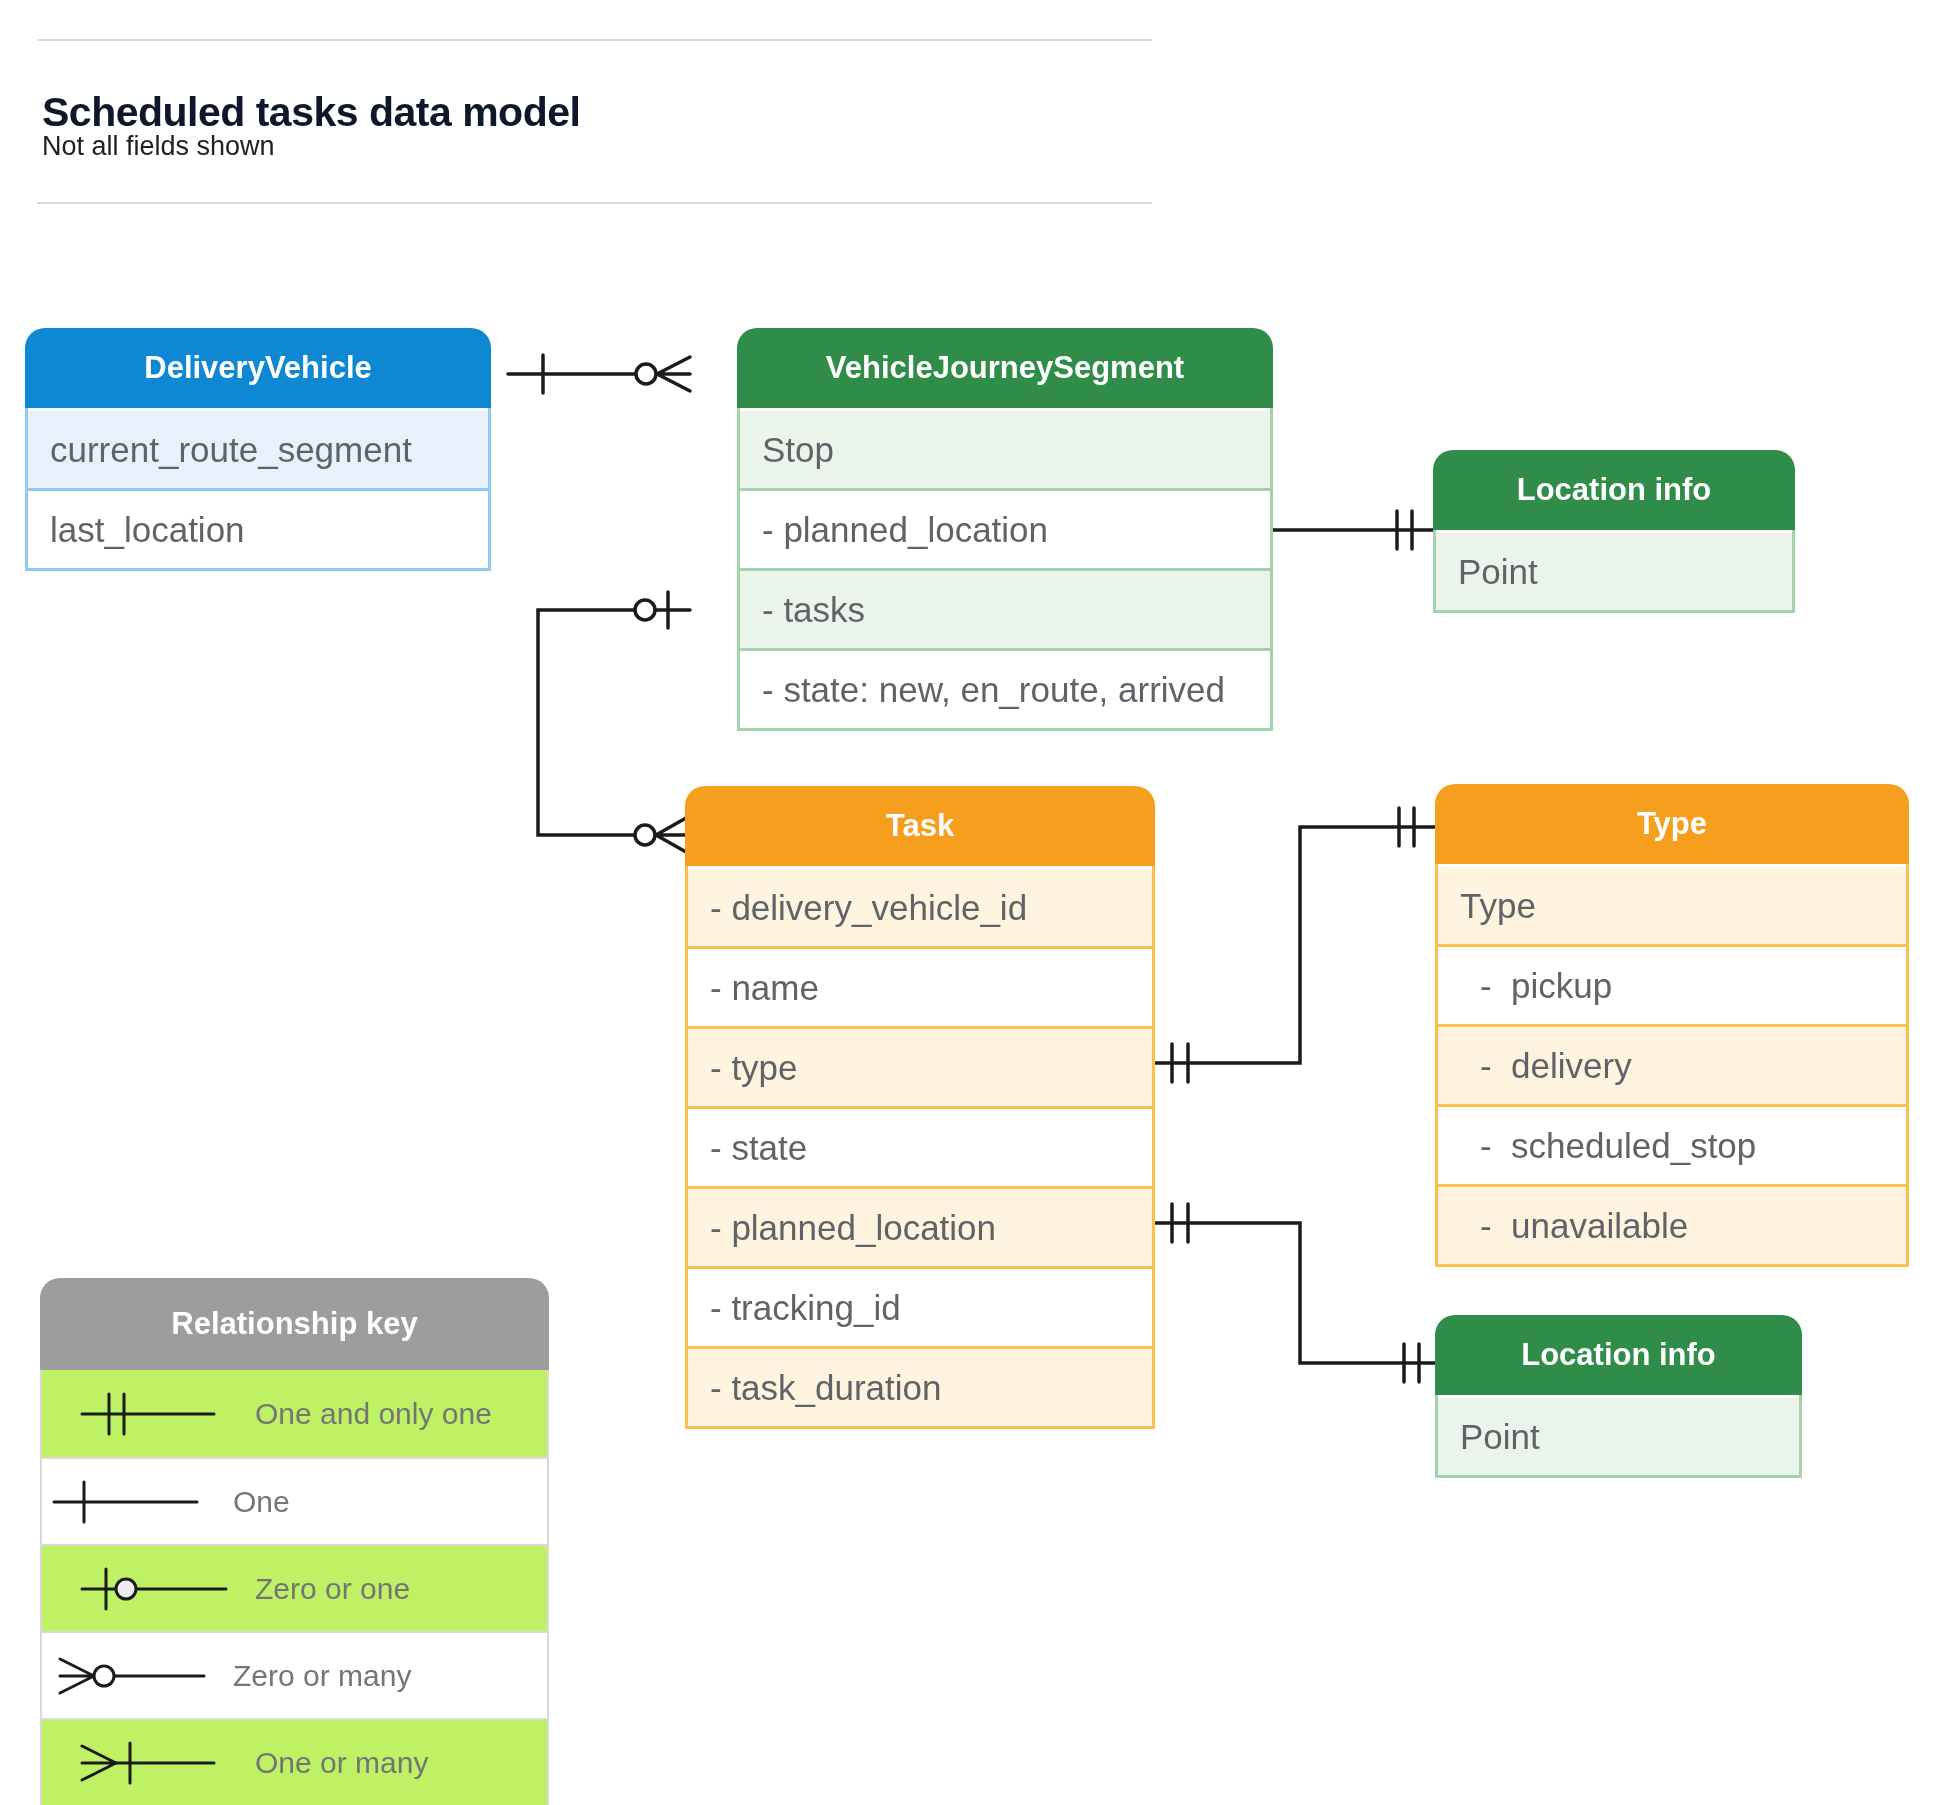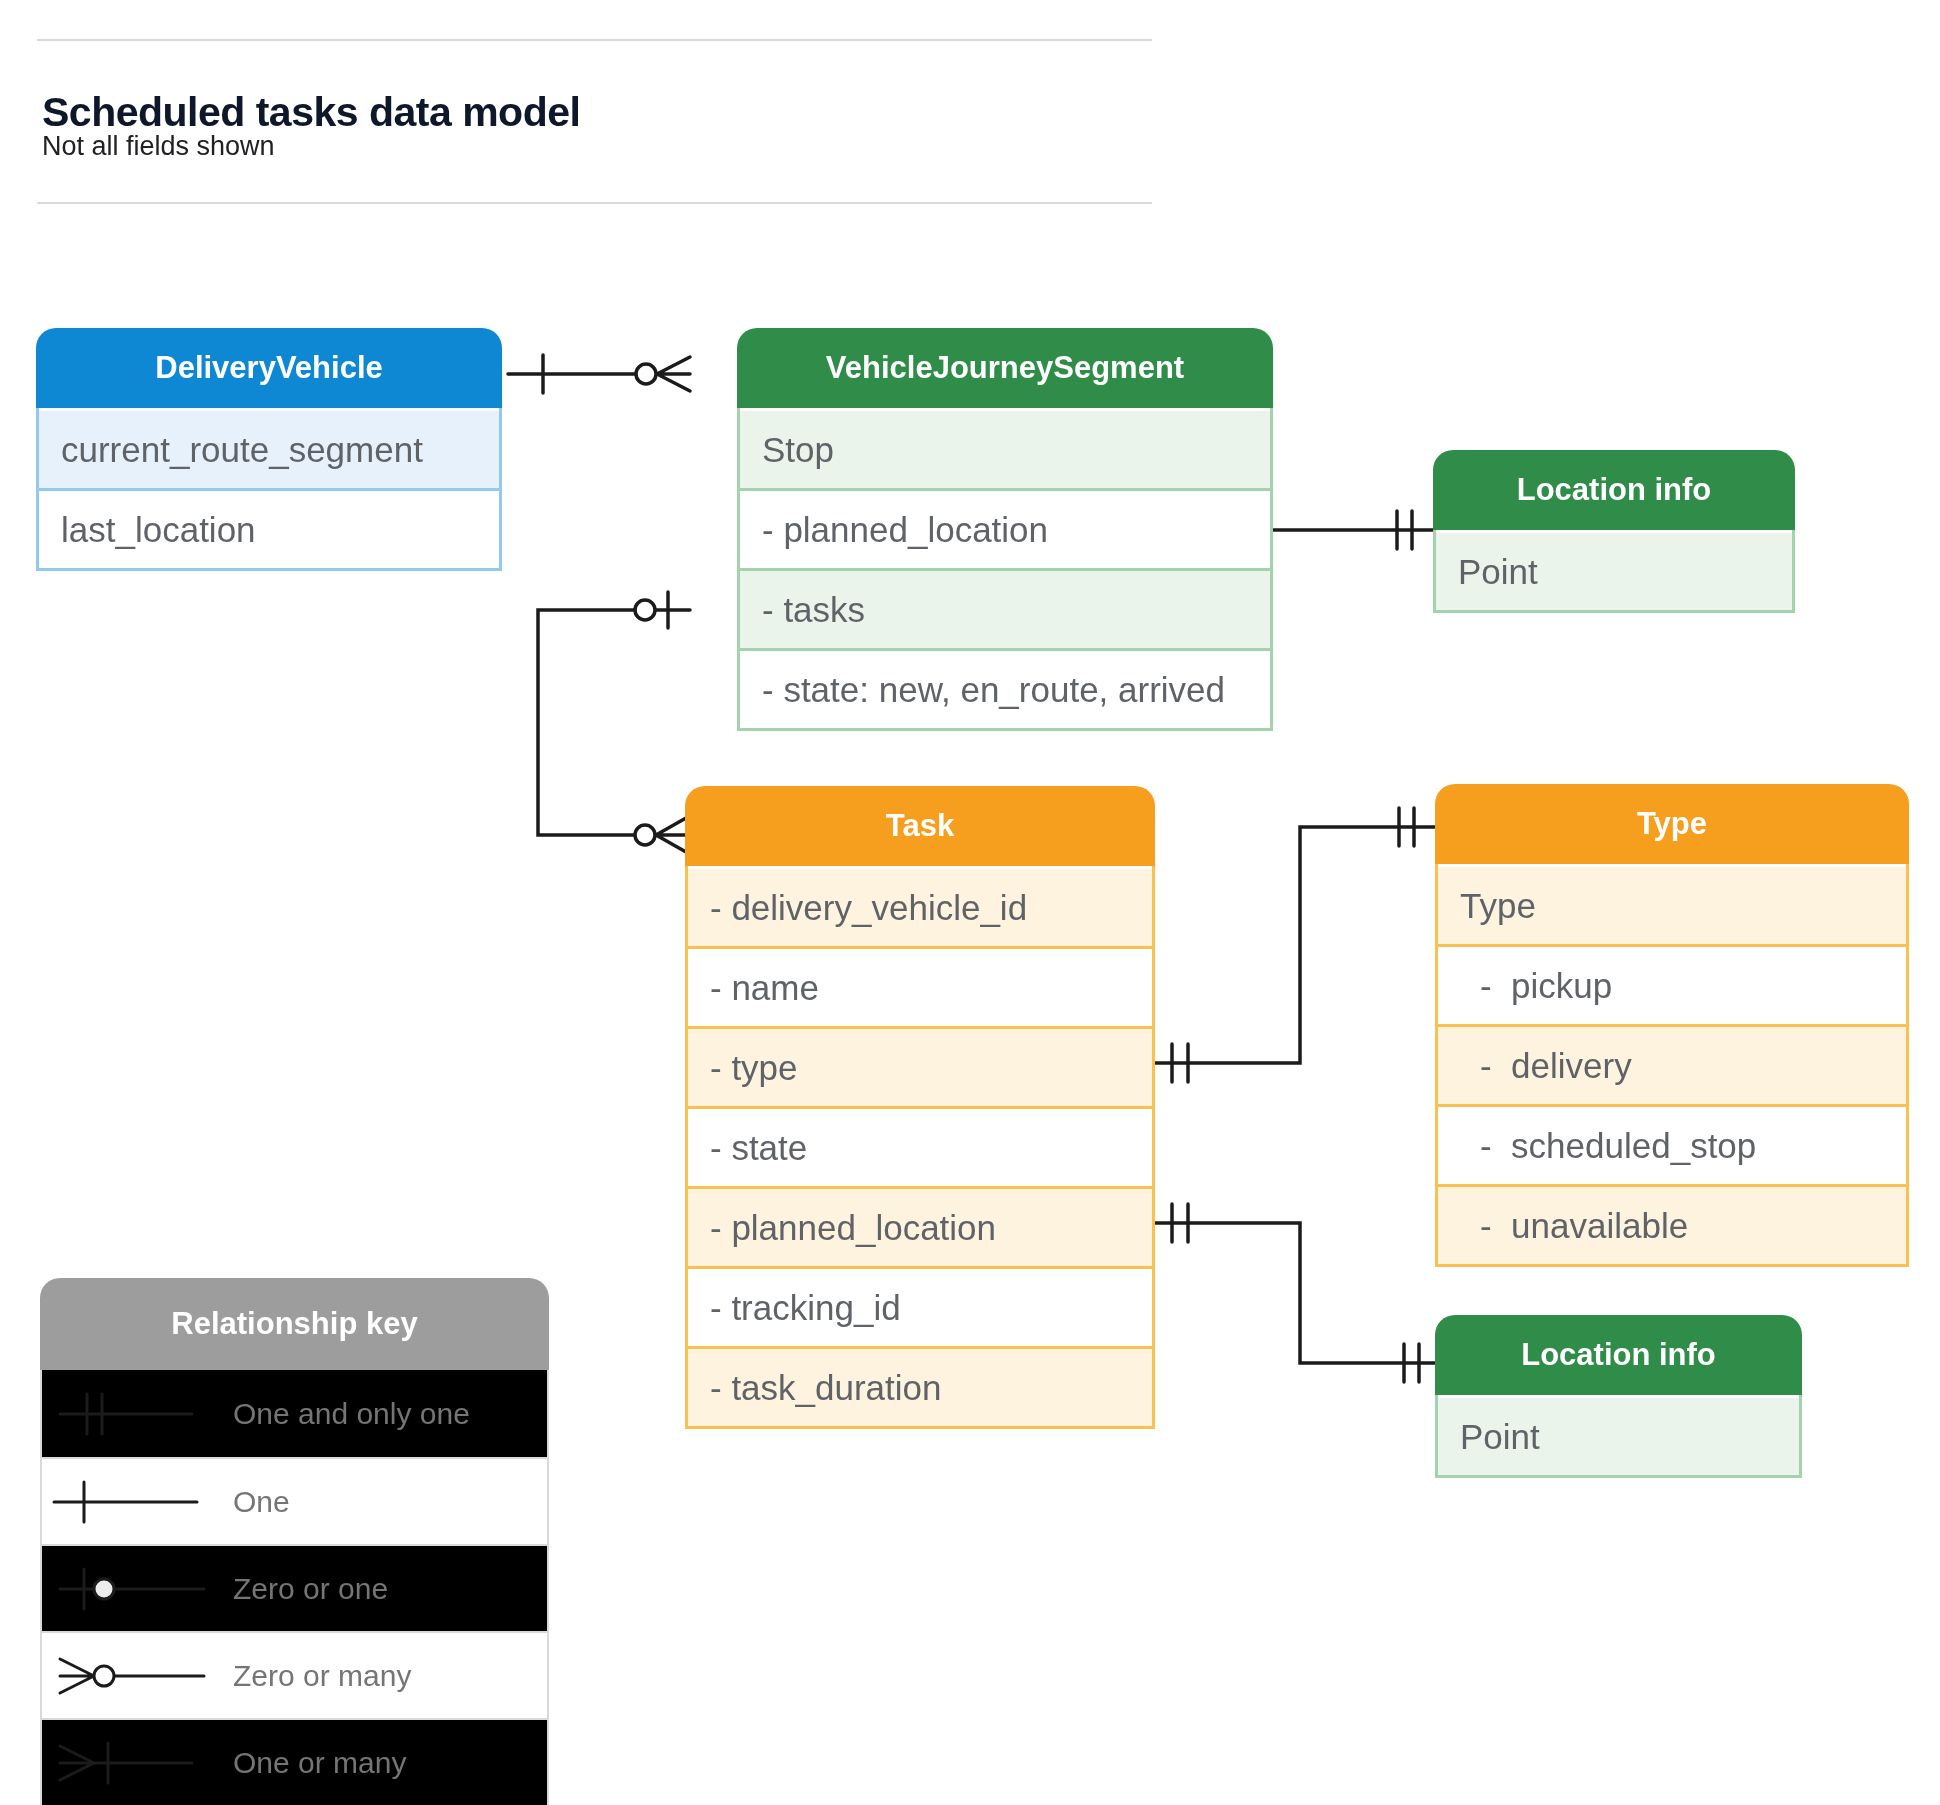--- a/index.html
+++ b/index.html
@@ -39,21 +39,21 @@
     height:92px;border-radius:20px 20px 0 0;background:#9d9d9d;
     display:flex;align-items:center;justify-content:center;
     color:#ffffff;font-weight:bold;font-size:31px;
   }
   .legend .lbody{border:2px solid #d9d9d9;border-top:none;background:#ffffff;}
   .legend .lrow{
     box-sizing:border-box;height:87px;display:flex;align-items:center;
     border-top:2px solid #d9d9d9;font-size:30px;color:#757575;
   }
   .legend .lrow:first-child{border-top:none;}
-  .legend .lrow.tint{background:#000000;}
+  .legend .lrow.tint{background:#bef264;padding-left:22px;}
   .legend .lrow svg{flex:0 0 auto;display:block;}
   .legend .lrow span{padding-left:6px;}
 </style>
 </head>
 <body>
 
 <div class="rule" style="left:37px;top:39px;width:1115px;"></div>
 <div id="page-title">Scheduled tasks data model</div>
 <div id="page-subtitle">Not all fields shown</div>
 <div class="rule" style="left:37px;top:202px;width:1115px;"></div>
@@ -96,21 +96,21 @@
     <g>
       <path d="M1155 1223 H1300 V1363 H1435"></path>
       <line x1="1172" y1="1204" x2="1172" y2="1242"></line>
       <line x1="1188" y1="1204" x2="1188" y2="1242"></line>
       <line x1="1404" y1="1344" x2="1404" y2="1382"></line>
       <line x1="1419" y1="1344" x2="1419" y2="1382"></line>
     </g>
   </g>
 </svg>
 
-<div class="entity theme-blue" style="left:36px;top:328px;width:466px;">
+<div class="entity theme-blue" style="left:25px;top:328px;width:466px;">
   <div class="hdr">DeliveryVehicle</div>
   <div class="body">
     <div class="row tint">current_route_segment</div>
     <div class="row">last_location</div>
   </div>
 </div>
 
 <div class="entity theme-green" style="left:690px;top:328px;width:536px;margin-left:47px;">
   <div class="hdr">VehicleJourneySegment</div>
   <div class="body">

